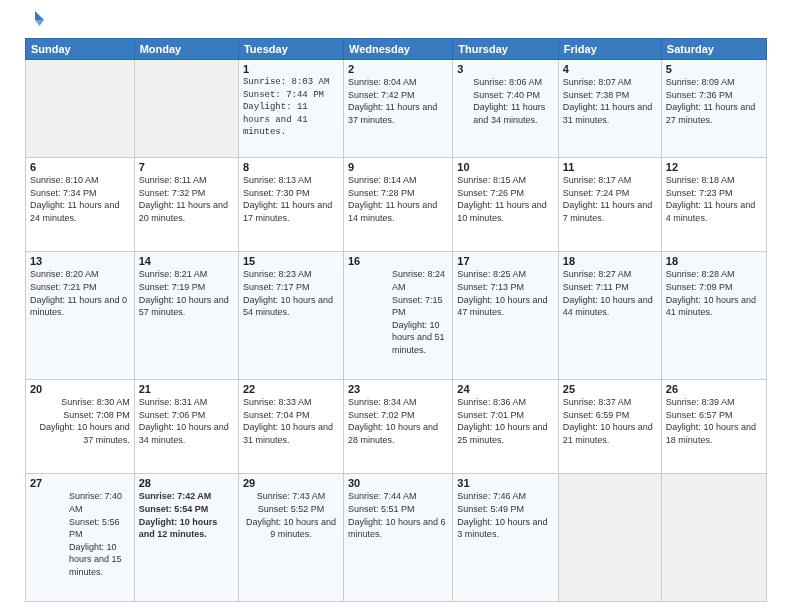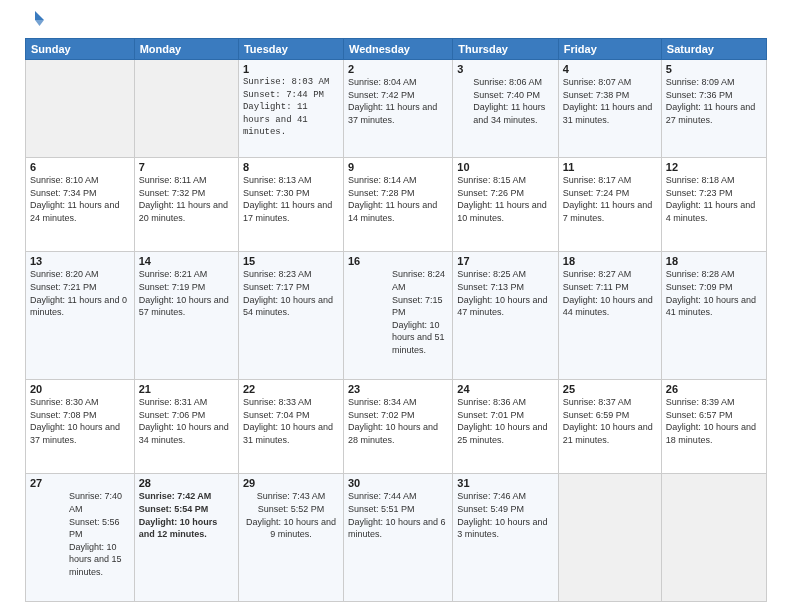--- a/index.html
+++ b/index.html
@@ -251,21 +251,21 @@
           <td>
             <span class="day-num">18</span>
             <div class="day-info" style="white-space: pre-line;">Sunrise: 8:28 AM
 Sunset: 7:09 PM
 Daylight: 10 hours and 41 minutes.</div>
           </td>
         </tr>
         <tr>
           <td>
             <span class="day-num">20</span>
-            <div class="day-info" style="white-space: pre-line;">Sunrise: 8:30 AM
+            <div class="day-info" style="white-space: pre-line; text-align: right;">Sunrise: 8:30 AM
 Sunset: 7:08 PM
 Daylight: 10 hours and 37 minutes.</div>
           </td>
           <td>
             <span class="day-num">21</span>
             <div class="day-info" style="white-space: pre-line;">Sunrise: 8:31 AM
 Sunset: 7:06 PM
 Daylight: 10 hours and 34 minutes.</div>
           </td>
           <td>

